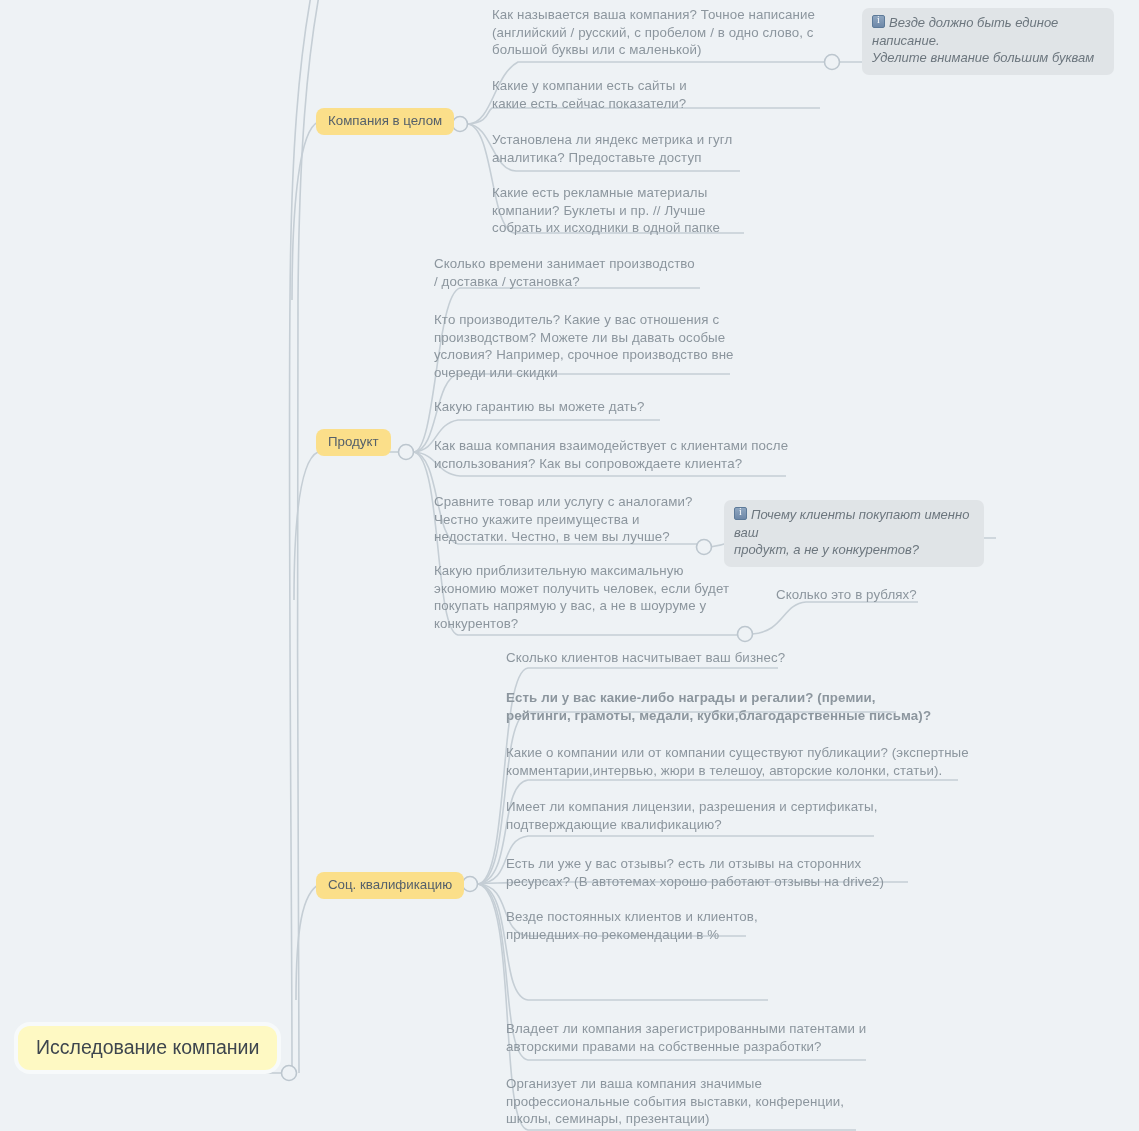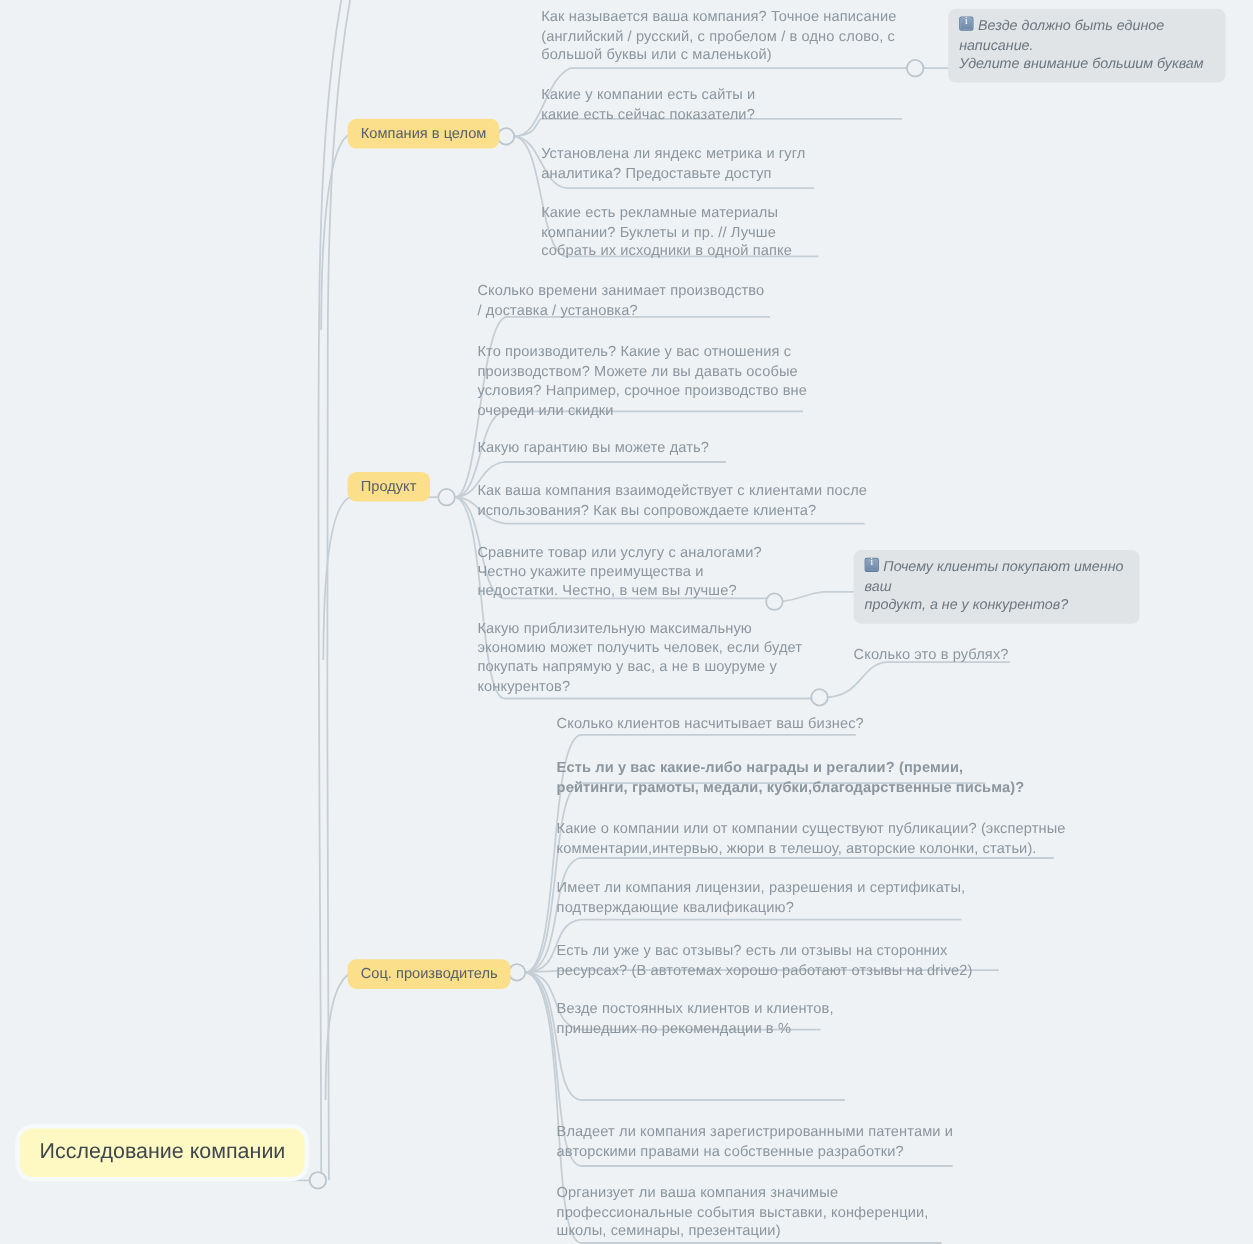--- a/index.html
+++ b/index.html
@@ -209,21 +209,21 @@
 
   <div class="leaf" style="left:434px; top:493px;">Сравните товар или услугу с аналогами?
 Честно укажите преимущества и
 недостатки. Честно, в чем вы лучше?</div>
 
   <div class="leaf" style="left:434px; top:562px;">Какую приблизительную максимальную
 экономию может получить человек, если будет
 покупать напрямую у вас, а не в шоуруме у
 конкурентов?</div>
 
-  <div class="pill" style="left:316px; top:872px;">Соц. производитель</div>
+  <div class="pill" style="left:316px; top:872px;">Соц. квалификацию</div>
 
   <div class="leaf" style="left:506px; top:649px;">Сколько клиентов насчитывает ваш бизнес?</div>
 
   <div class="leaf" style="left:506px; top:689px;font-weight:bold;">Есть ли у вас какие-либо награды и регалии? (премии,
 рейтинги, грамоты, медали, кубки,благодарственные письма)?</div>
 
   <div class="leaf" style="left:506px; top:744px;">Какие о компании или от компании существуют публикации? (экспертные
 комментарии,интервью, жюри в телешоу, авторские колонки, статьи).</div>
 
   <div class="leaf" style="left:506px; top:798px;">Имеет ли компания лицензии, разрешения и сертификаты,
@@ -241,16 +241,16 @@
 
   <div class="leaf" style="left:506px; top:1075px;">Организует ли ваша компания значимые
 профессиональные события выставки, конференции,
 школы, семинары, презентации)</div>
 
   <div class="leaf" style="left:776px; top:586px;">Сколько это в рублях?</div>
 
   <div class="note" style="left:862px; top:8px; width:252px;"><span class="info-icon"></span><span class="note-text">Везде должно быть единое написание.
 Уделите внимание большим буквам</span></div>
 
-  <div class="note" style="left:776px; top:500px; width:260px;font-style:italic;"><span class="info-icon"></span><span class="note-text">Почему клиенты покупают именно ваш
+  <div class="note" style="left:724px; top:500px; width:260px;font-style:italic;"><span class="info-icon"></span><span class="note-text">Почему клиенты покупают именно ваш
 продукт, а не у конкурентов?</span></div>
 
 </div>
 
 </body></html>

